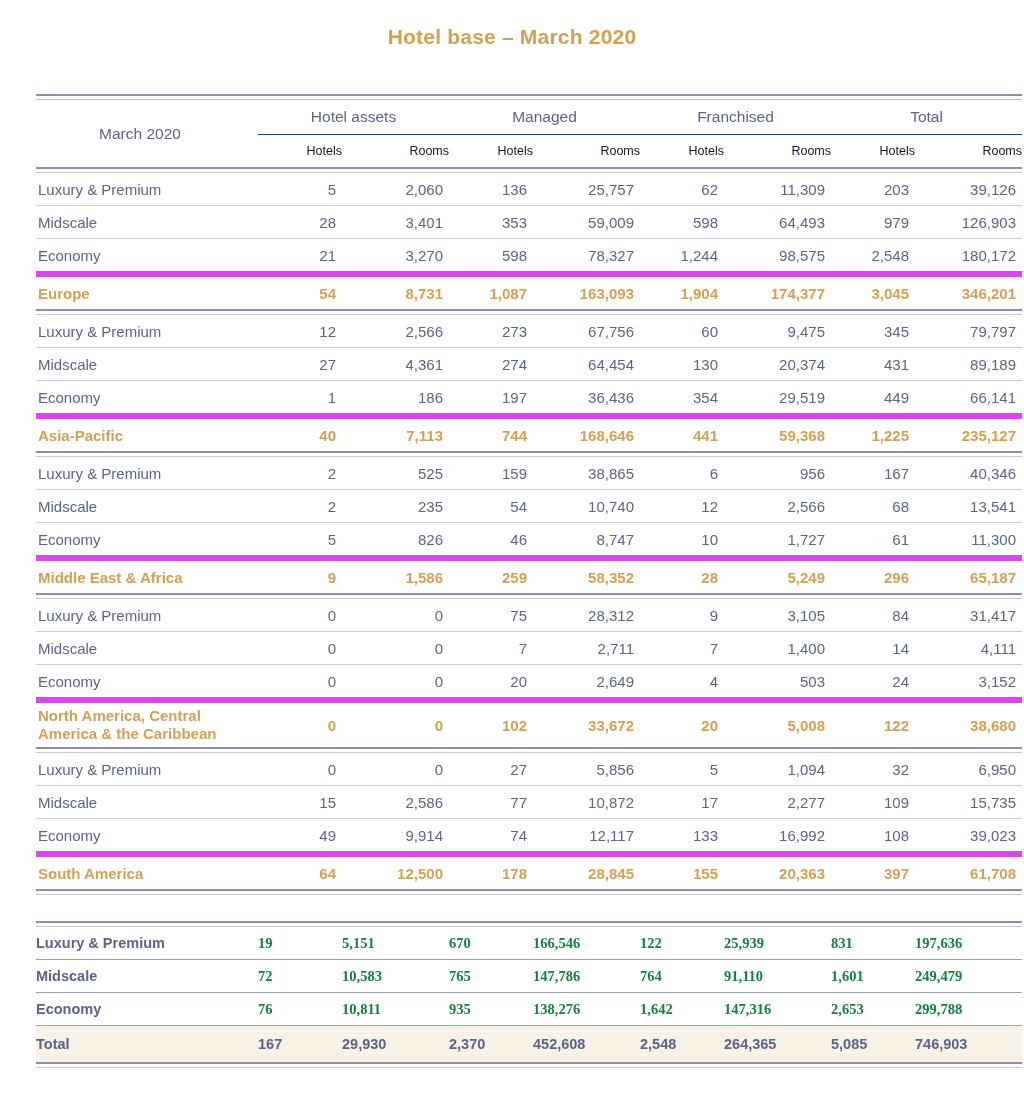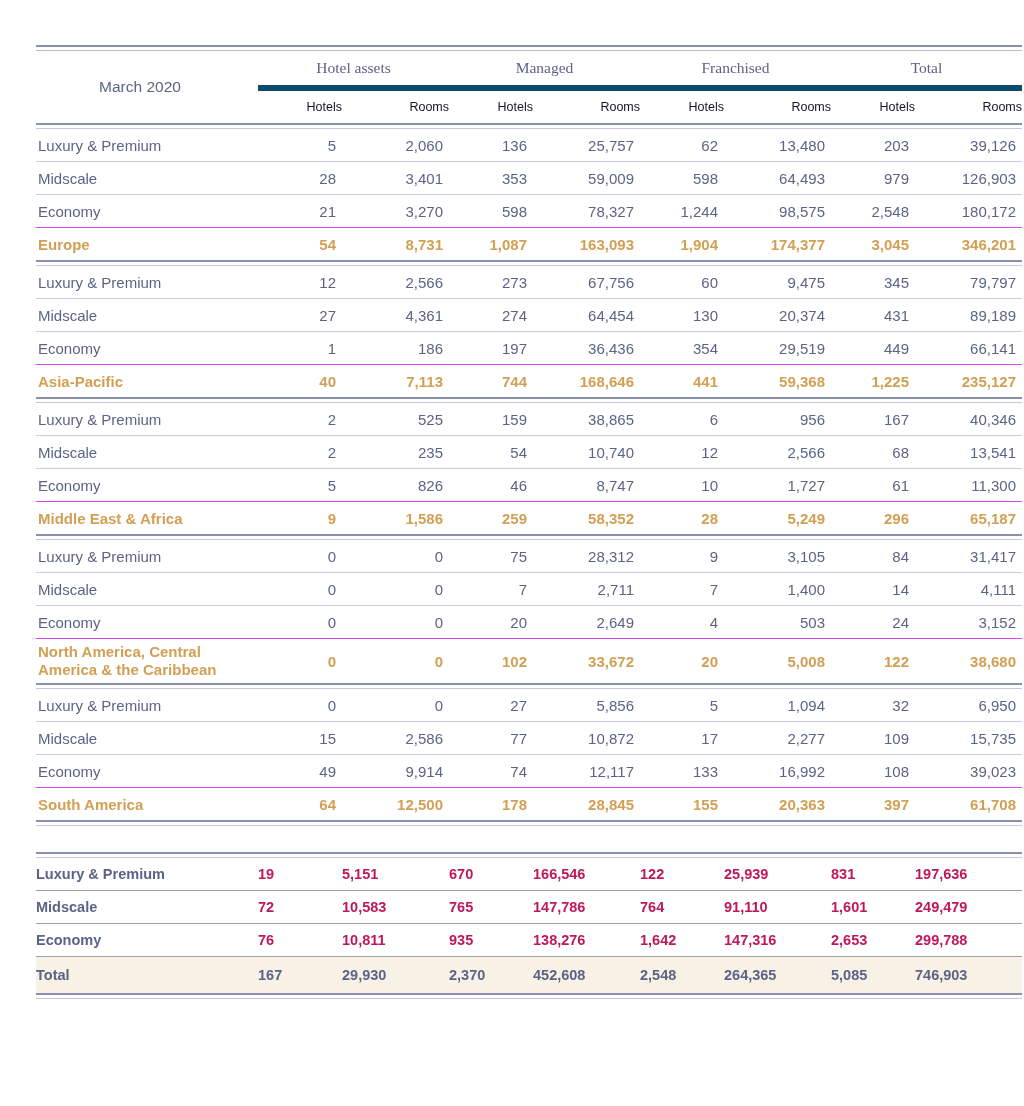--- a/index.html
+++ b/index.html
@@ -83,22 +83,21 @@
   
   .hdr-group th {
     font-size: 15.5px;
     font-weight: bold;
     color: #5b6486;
     text-align: center;
     height: 34px;
     padding-bottom: 2px;
   }
   .hdr-group th.grp {
-    border-bottom: 6px solid #0c4a6e;
-    font-family: Liberation Serif, serif;
+    border-bottom: 1px solid #0c4a6e;
   }
   .hdr-stub {
     font-size: 15.5px;
     font-weight: bold;
     color: #5b6486;
     text-align: right;
     padding-right: 14px !important;
   }
   .hdr-sub th {
     font-size: 12.5px;
@@ -126,38 +125,38 @@
     font-size: 15px;
     color: #5b6486;
     padding-right: 6px;
     font-variant-numeric: tabular-nums;
   }
 
   
   tr.region td {
     color: #d2a054;
     font-weight: bold;
-    border-top: 1px solid #d946ef;
+    border-top: 6px solid #d946ef;
   }
   tr.region td.lbl { color: #d2a054; }
   tr.region td.num { color: #d2a054; }
   tr.region.tall td { height: 44px; }
   tr.region td.lbl .l2 {
     display: block;
     line-height: 1.22;
   }
 
   
   tr.summary td {
     height: 32px;
     font-weight: bold;
     border-top: 1px solid #9aa0ba;
   }
   tr.summary td.lbl { color: #5b6486; }
-  tr.summary td.num { color: #be185d; }
+  tr.summary td.num { color: #15803d; font-family: Liberation Serif, serif; }
   tr.summary.first td { border-top: none; }
 
   
   tr.total td {
     height: 36px;
     font-weight: bold;
     background: #f7f1e6;
     color: #5b6486;
     border-top: 1px solid #9aa0ba;
   }
@@ -171,20 +170,21 @@
     padding: 0;
     font-size: 0;
     line-height: 0;
   }
 </style>
 </head>
 <body>
 
 <div id="page">
 
+  <div class="title">Hotel base – March 2020</div>
 
   <div class="table-wrap">
     <table class="hb">
       <colgroup>
         <col class="c-label">
           <col class="c-h">
           <col class="c-r">
         <col class="c-h">
           <col class="c-r">
         <col class="c-h">
@@ -220,21 +220,21 @@
       </thead>
 
       <tbody id="tbody-main">
           <tr class="data">
             <td class="lbl">Luxury &amp; Premium</td>
             <td class="num">5</td>
             <td class="num">2,060</td>
             <td class="num">136</td>
             <td class="num">25,757</td>
             <td class="num">62</td>
-            <td class="num">13,480</td>
+            <td class="num">11,309</td>
             <td class="num">203</td>
             <td class="num">39,126</td>
           </tr>
           <tr class="data">
             <td class="lbl">Midscale</td>
             <td class="num">28</td>
             <td class="num">3,401</td>
             <td class="num">353</td>
             <td class="num">59,009</td>
             <td class="num">598</td>

